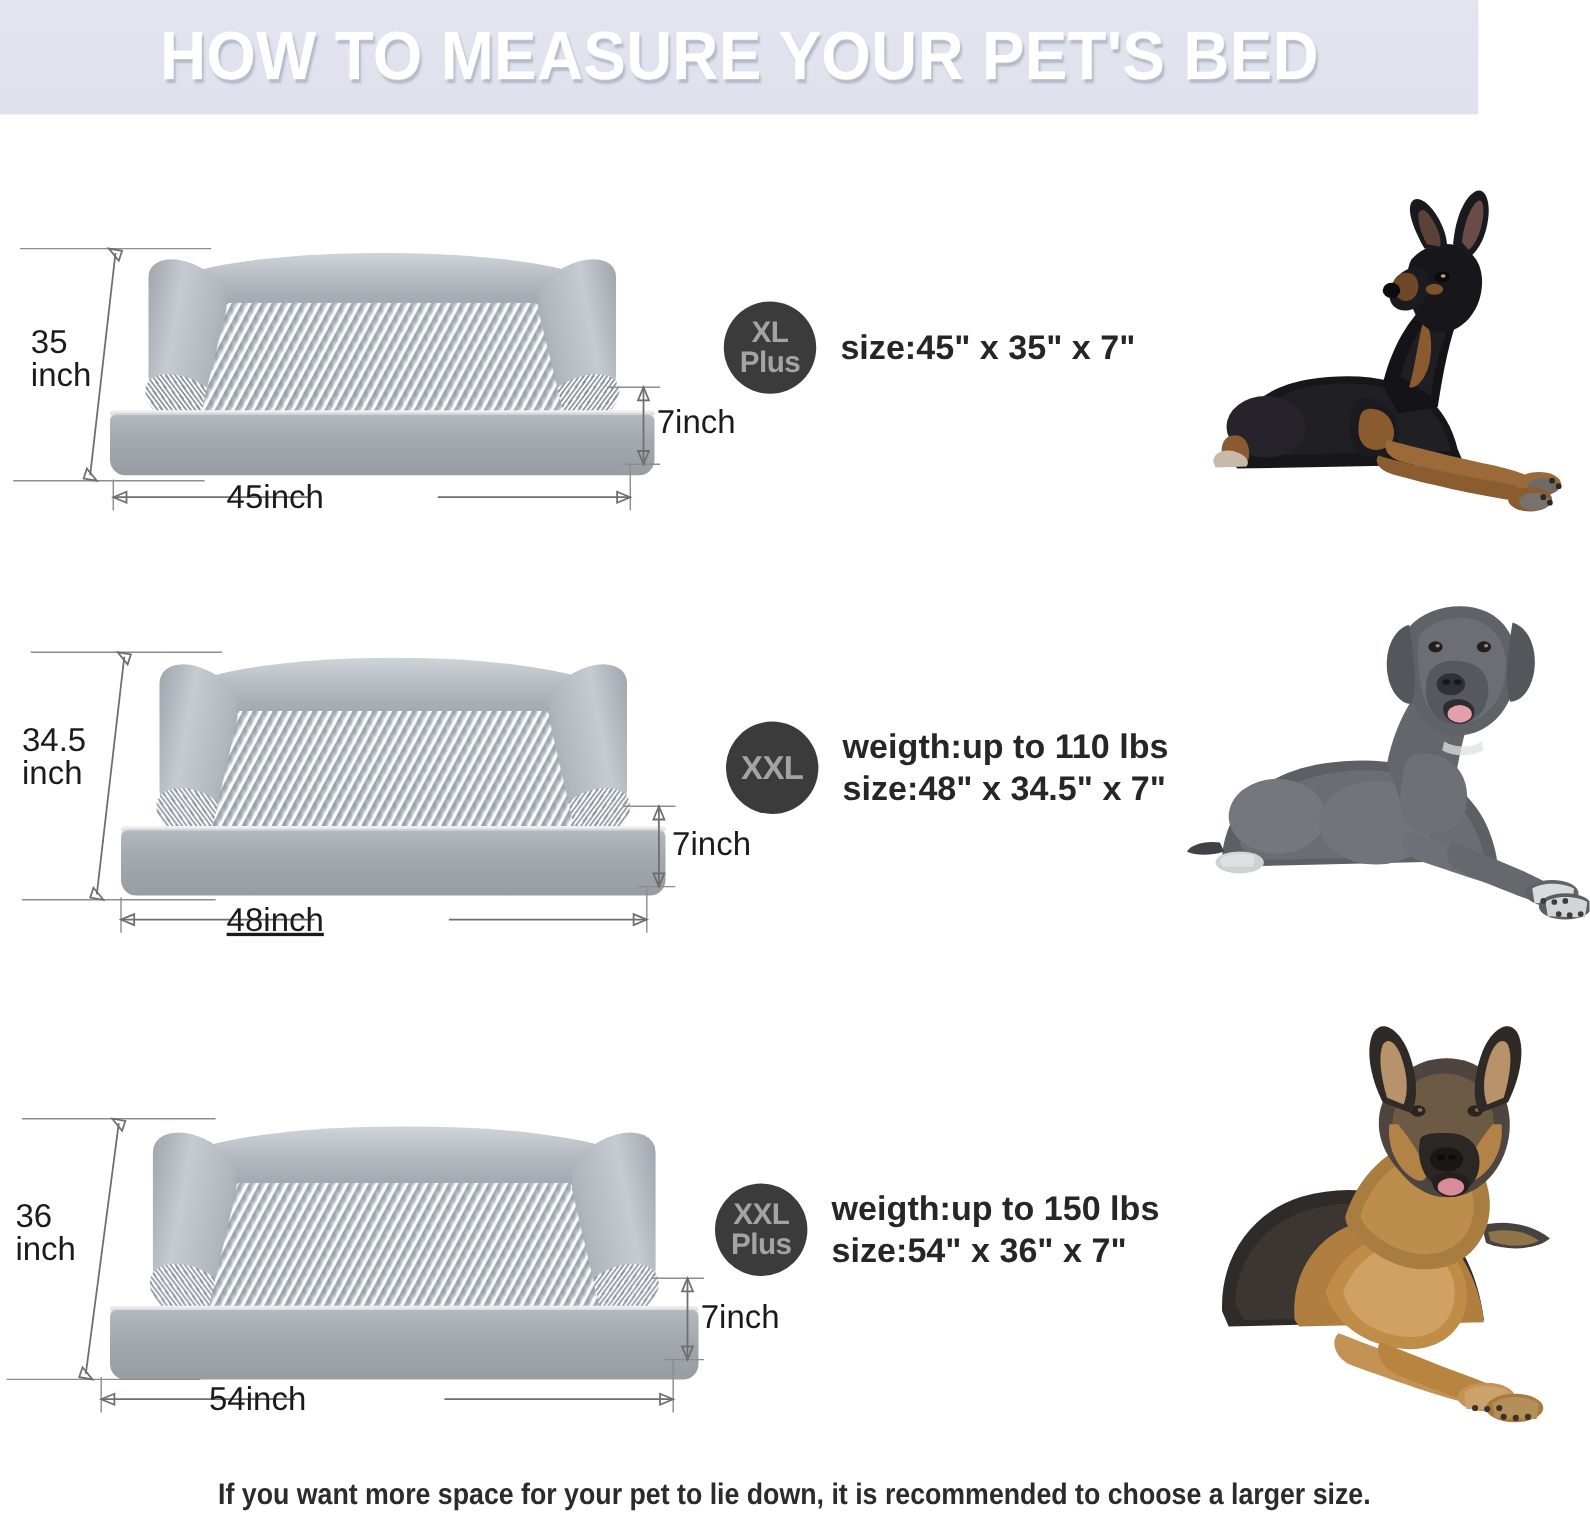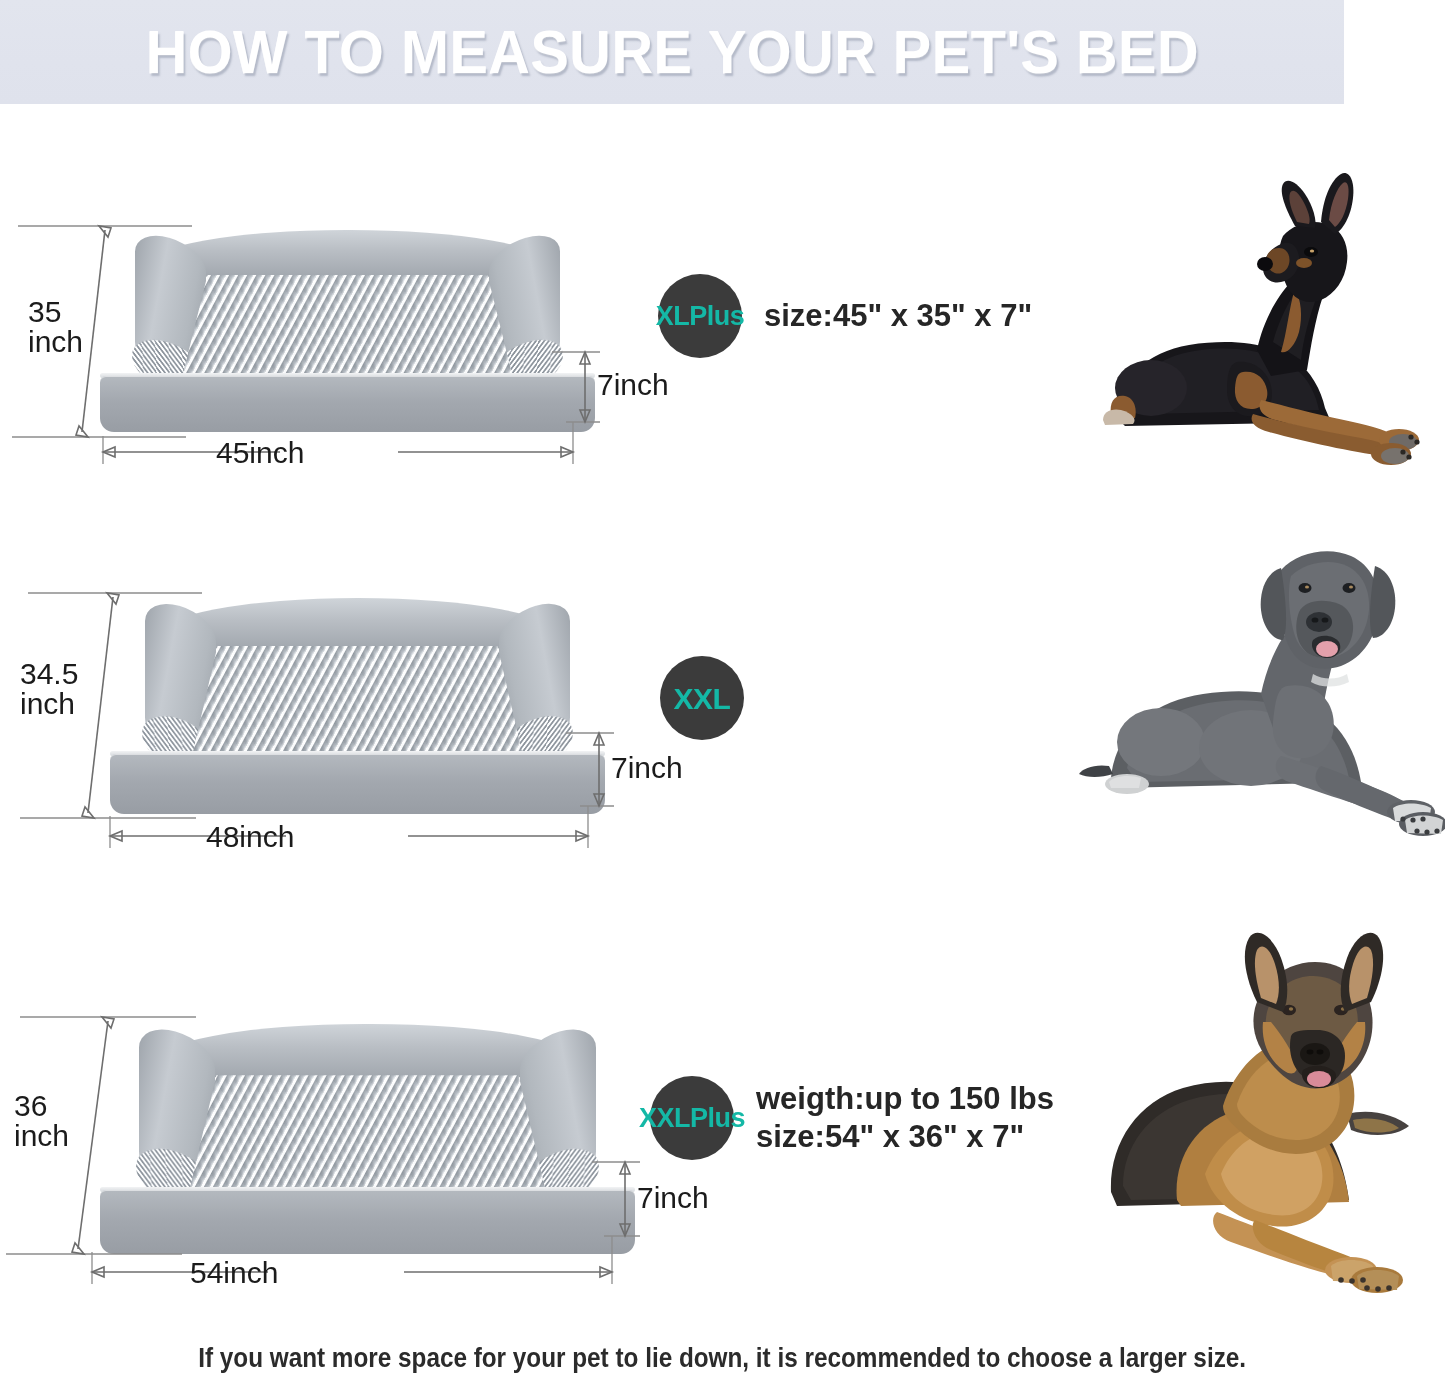--- a/index.html
+++ b/index.html
@@ -203,23 +203,23 @@
   #row-0 .spec-block { left: 658px; top: 170px; }
   #row-1 .spec-block { left: 650px; top: 160px; }
   #row-2 .spec-block { left: 650px; top: 152px; }
 
   .size-badge {
     width: 84px;
     height: 84px;
     min-width: 84px;
     border-radius: 50%;
     background: #3b3b3b;
-    color: #14b8a6;
+    color: #a3a3a3;
     display: flex;
-    flex-direction: row;
+    flex-direction: column;
     align-items: center;
     justify-content: center;
     font-weight: 700;
     font-size: 27px;
     line-height: 27px;
     letter-spacing: -0.5px;
   }
   .size-badge.one-line { font-size: 30px; }
 
   .spec-text {
@@ -309,21 +309,21 @@
         <path class="dim-thin" d="M 566 318 L 600 318"></path>
         <path class="dim-line" d="M 585 248 L 585 318"></path>
         <path class="dim-line" d="M 585 248 L 580 260 L 590 260 Z" fill="#4a4a4a"></path>
         <path class="dim-line" d="M 585 318 L 580 306 L 590 306 Z" fill="#4a4a4a"></path>
       </svg>
 
       <div class="dim-label stacked" style="left:28px; top:177px;margin-top:16px;">
         <div>35</div>
         <div>inch</div>
       </div>
-      <div class="dim-label" style="left:216px; top:333px;">45inch</div>
+      <div class="dim-label" style="left:206px; top:333px;">45inch</div>
       <div class="dim-label" style="left:597px; top:265px;">7inch</div>
     </div>
 
     <div class="spec-block">
       <div class="size-badge">
         <span>XL</span>
         <span>Plus</span>
       </div>
       <div class="spec-text">
         <div>size:45" x 35" x 7"</div>
@@ -421,27 +421,31 @@
         <path class="dim-thin" d="M 570 310 L 604 310"></path>
         <path class="dim-line" d="M 589 237 L 589 310"></path>
         <path class="dim-line" d="M 589 237 L 584 249 L 594 249 Z" fill="#4a4a4a"></path>
         <path class="dim-line" d="M 589 310 L 584 298 L 594 298 Z" fill="#4a4a4a"></path>
       </svg>
 
       <div class="dim-label stacked" style="left:10px; top:163px;">
         <div>34.5</div>
         <div>inch</div>
       </div>
-      <div class="dim-label" style="left:196px; top:325px;">48inch</div>
+      <div class="dim-label" style="left:196px; top:325px;text-decoration:underline;">48inch</div>
       <div class="dim-label" style="left:601px; top:256px;">7inch</div>
     </div>
 
     <div class="spec-block">
       <div class="size-badge one-line">
         <span>XXL</span>
+      </div>
+      <div class="spec-text">
+        <div>weigth:up to 110 lbs</div>
+        <div>size:48" x 34.5" x 7"</div>
       </div>
     </div>
 
     <div class="dog-photo">
       <svg viewBox="0 0 380 330">
         <g>
 
           <path d="M36 262 C40 216 76 186 128 178 C182 170 226 180 252 202 C272 219 282 242 286 266 L44 272 Z" fill="#5c5f63"></path>
           <path d="M52 252 C60 216 94 192 140 186 C186 180 222 190 244 208 C260 222 270 242 274 262 L62 266 Z" fill="#6a6d72"></path>
           <ellipse cx="86" cy="226" rx="44" ry="34" fill="#74777c"></ellipse>

